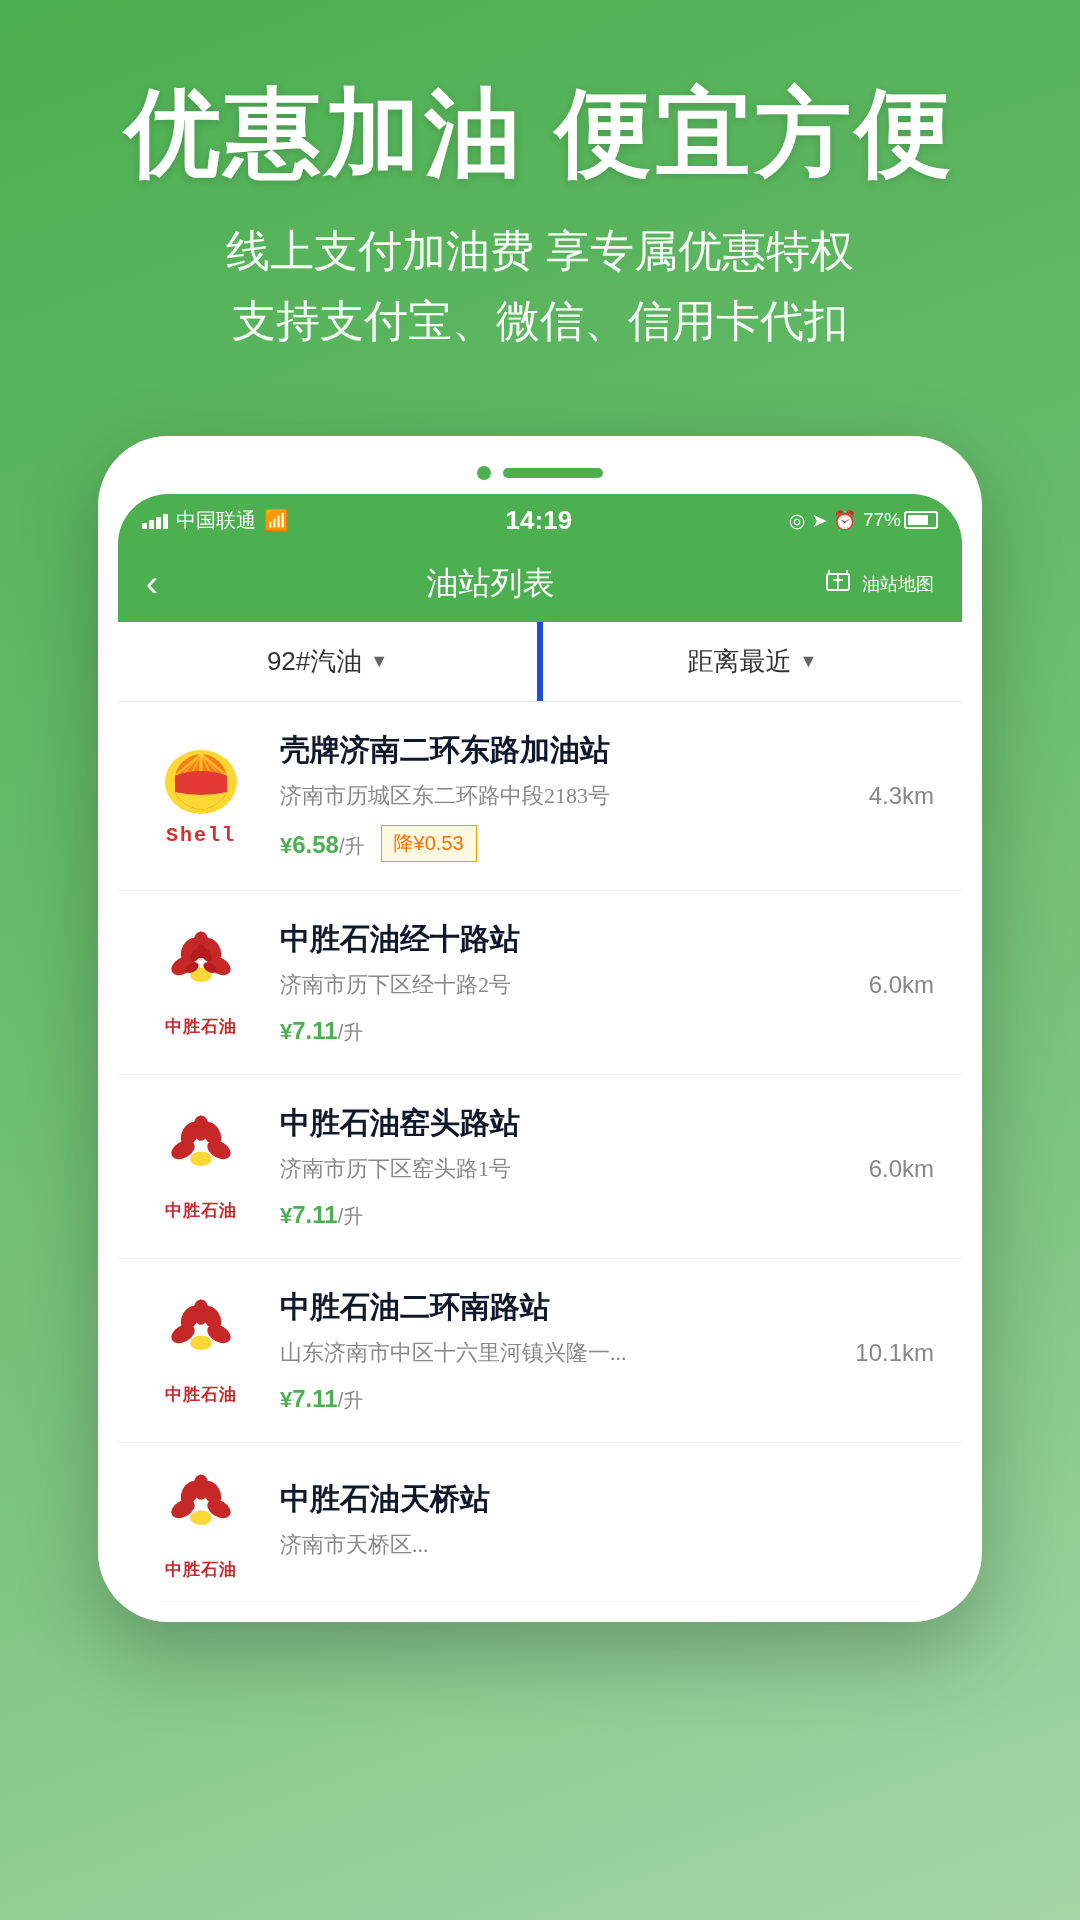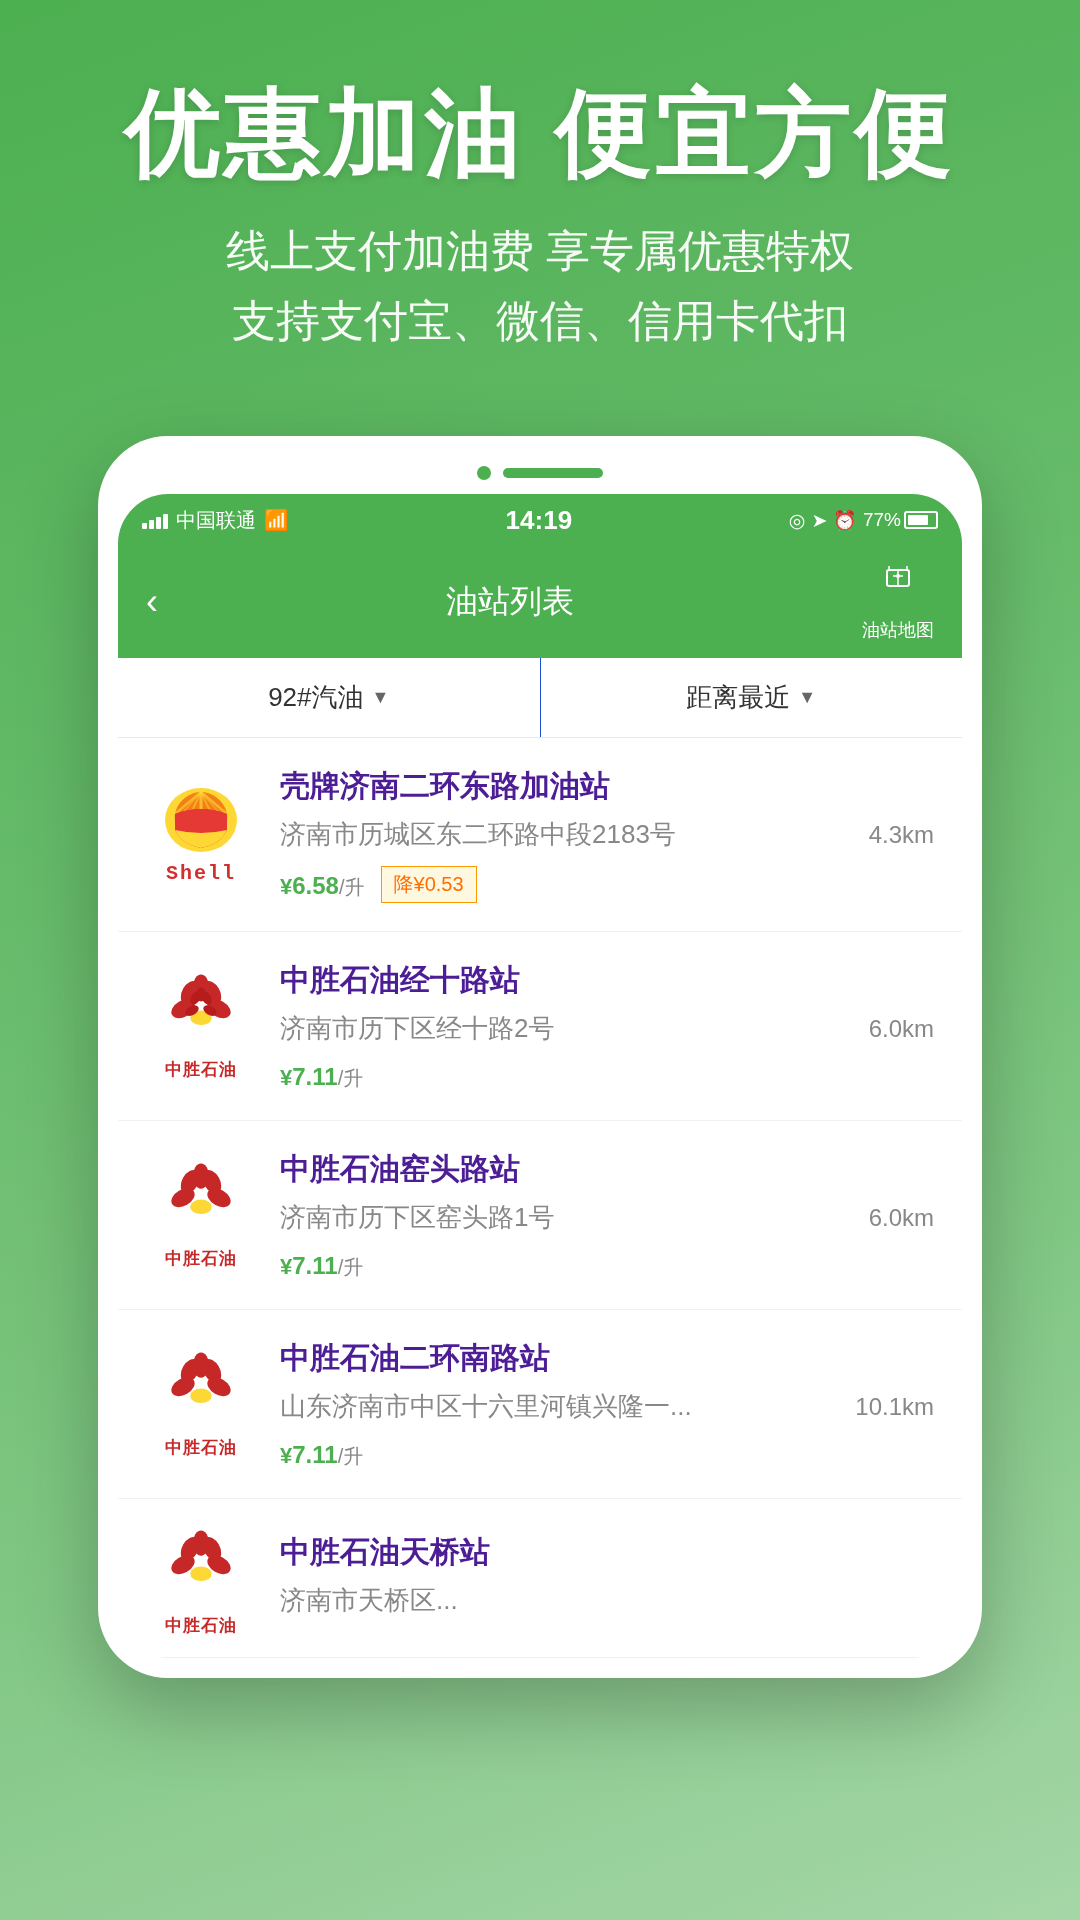--- a/index.html
+++ b/index.html
@@ -159,23 +159,23 @@
       cursor: pointer;
     }
 
     .nav-title {
       font-size: 32px;
       font-weight: 500;
     }
 
     .nav-map-btn {
       display: flex;
-      flex-direction: column;
-      align-items: center;
-      gap: 19px;
+      flex-direction: row;
+      align-items: center;
+      gap: 9px;
       cursor: pointer;
     }
 
     .nav-map-icon {
       font-size: 30px;
     }
 
     .nav-map-label {
       font-size: 18px;
     }
@@ -193,21 +193,21 @@
       align-items: center;
       justify-content: center;
       padding: 22px 0;
       gap: 8px;
       font-size: 26px;
       color: #333;
       cursor: pointer;
     }
 
     .filter-item:first-child {
-      border-right: 1px solid #1d4ed8;
+      border-right: 6px solid #1d4ed8;
     }
 
     .filter-arrow {
       font-size: 18px;
       color: #666;
     }
 
     .stations-list {
       background: white;
     }
@@ -265,35 +265,36 @@
       letter-spacing: 1px;
     }
 
     .station-info {
       flex: 1;
     }
 
     .station-name {
       font-size: 30px;
       font-weight: 600;
-      color: #4c1d95;
+      color: #0f172a;
       margin-bottom: 10px;
     }
 
     .station-address-row {
       display: flex;
       justify-content: space-between;
       align-items: center;
       margin-bottom: 14px;
     }
 
     .station-address {
-      font-size: 26px;
+      font-size: 22px;
       color: #888;
       flex: 1;
+      font-family: Liberation Serif, serif;
     }
 
     .station-distance {
       font-size: 24px;
       color: #888;
       margin-left: 12px;
       flex-shrink: 0;
     }
 
     .station-price-row {

